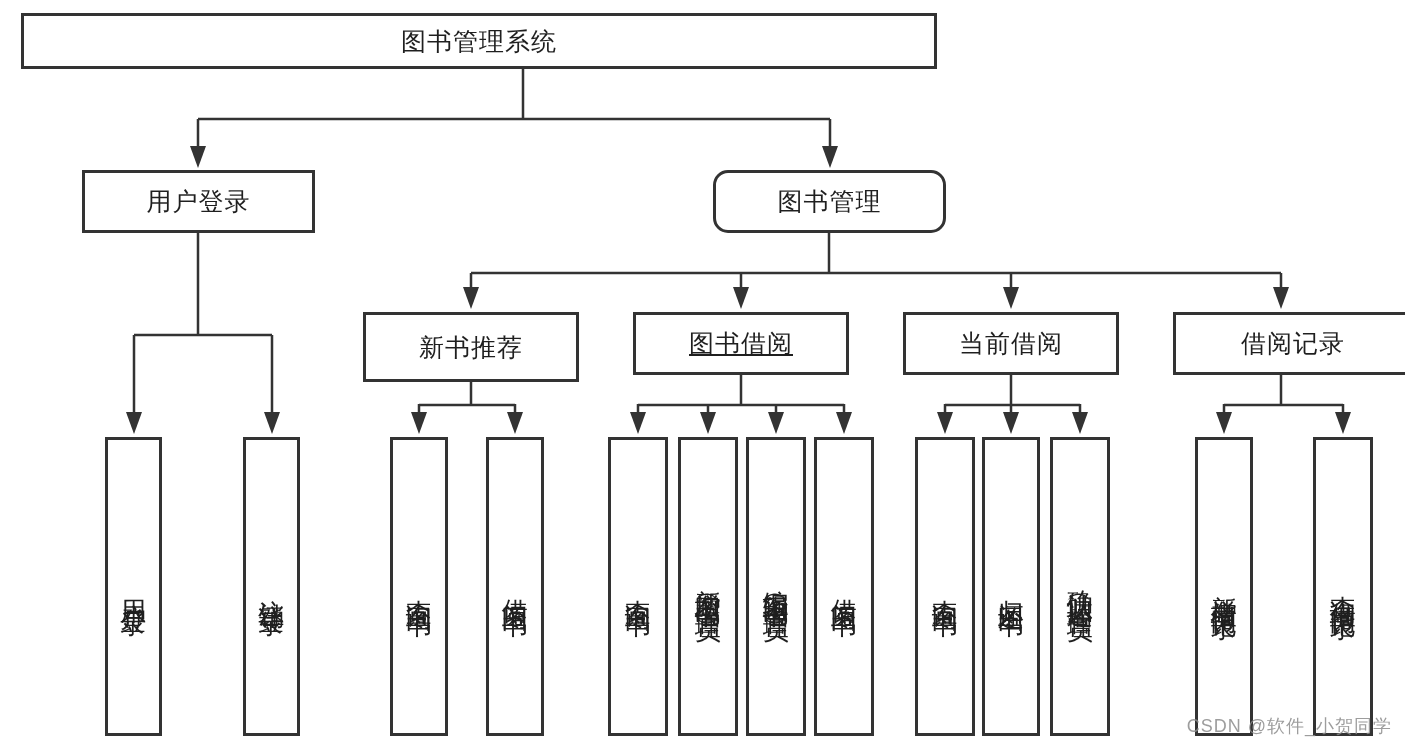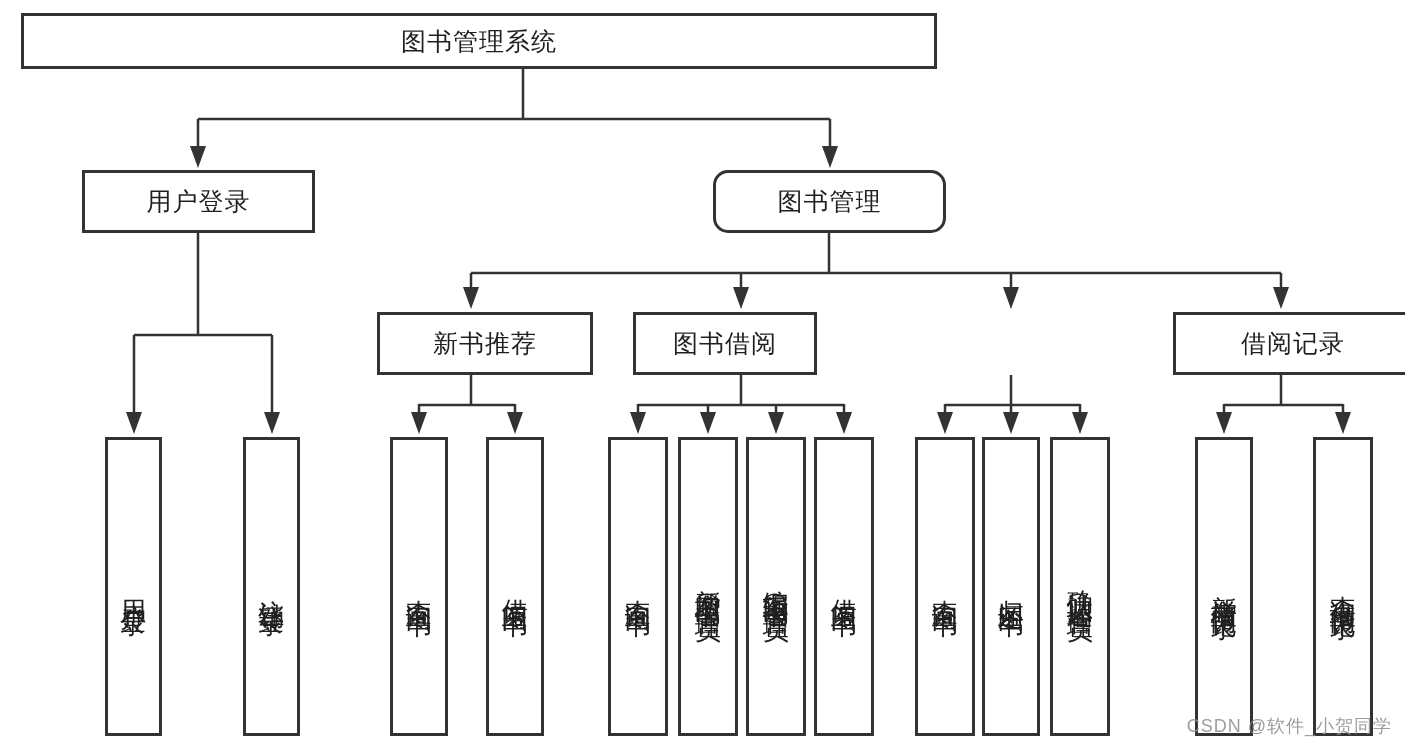--- a/index.html
+++ b/index.html
@@ -43,22 +43,22 @@
   .v-node {
     font-size: 26px;
     writing-mode: vertical-rl;
     letter-spacing: 4px;
     line-height: 1.1;
   }
   
   .n-root            { left: 21px;   top: 13px;  width: 916px; height: 56px; }
   .n-user-login      { left: 82px;   top: 170px; width: 233px;  height: 63px; }
   .n-book-mgmt       { left: 713px;  top: 170px; width: 233px;  height: 63px; border-radius: 15px; }
-  .n-new-book        { left: 377px;  top: 312px; width: 216px;  height: 63px; }
-  .n-book-borrow     { left: 633px;  top: 312px; width: 184px;  height: 63px; }
+  .n-new-book        { left: 363px;  top: 312px; width: 216px;  height: 70px; }
+  .n-book-borrow     { left: 633px;  top: 312px; width: 216px;  height: 63px; text-decoration: underline; }
   .n-current-borrow  { left: 903px;  top: 312px; width: 216px;  height: 63px; }
   .n-borrow-records  { left: 1173px; top: 312px; width: 240px;  height: 63px; }
   
   .leaf { top: 437px; height: 299px; }
   .n-leaf-user-login    { left: 105px;  width: 57px; }
   .n-leaf-logout        { left: 243px;  width: 57px; }
   .n-rec-query          { left: 390px;  width: 58px; }
   .n-rec-borrow         { left: 486px;  width: 58px; }
   .n-bb-query           { left: 608px;  width: 60px; }
   .n-bb-add             { left: 678px;  width: 60px; }
@@ -143,20 +143,21 @@
     </g>
   </svg>
 
   <div class="node h-node n-root">图书管理系统</div>
 
   <div class="node h-node n-user-login">用户登录</div>
   <div class="node h-node n-book-mgmt">图书管理</div>
 
   <div class="node h-node n-new-book">新书推荐</div>
   <div class="node h-node n-book-borrow">图书借阅</div>
+  <div class="node h-node n-current-borrow">当前借阅</div>
   <div class="node h-node n-borrow-records">借阅记录</div>
 
   <div class="node v-node leaf n-leaf-user-login">用户登录</div>
   <div class="node v-node leaf n-leaf-logout">注销登录</div>
 
   <div class="node v-node leaf n-rec-query">查询图书</div>
   <div class="node v-node leaf n-rec-borrow">借阅图书</div>
 
   <div class="node v-node leaf n-bb-query">查询图书</div>
   <div class="node v-node leaf n-bb-add">新增图书（管理员）</div>

